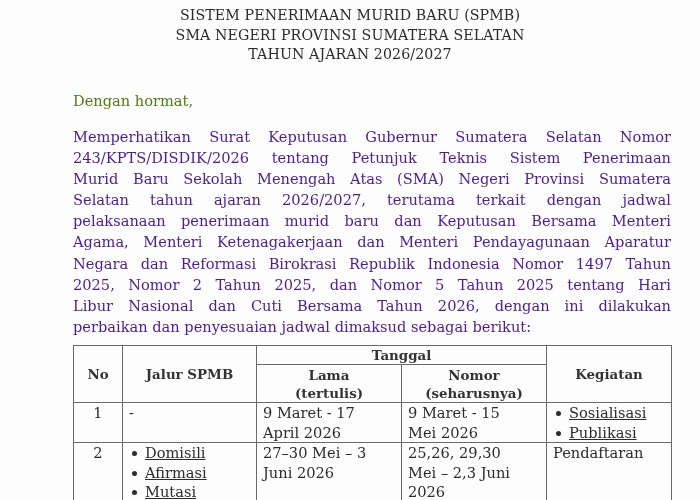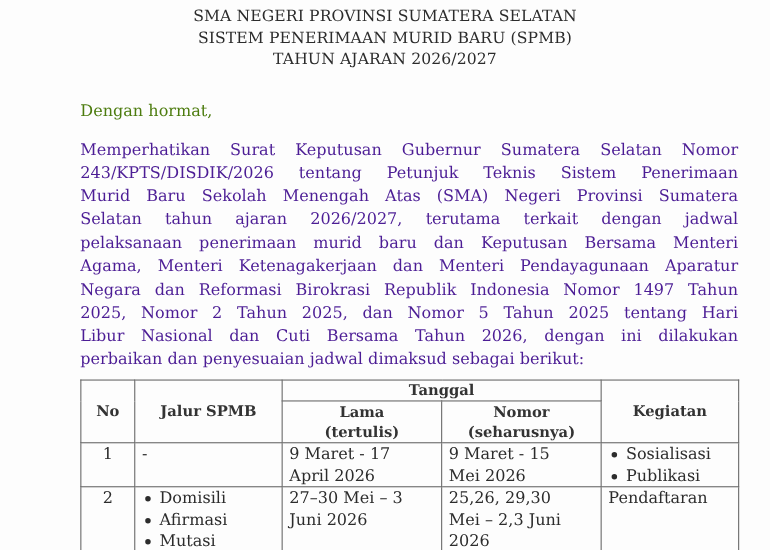--- a/index.html
+++ b/index.html
@@ -98,41 +98,42 @@
 
     ul.bullets {
       list-style: none;
       margin: 0;
       padding: 0;
     }
     ul.bullets li {
       position: relative;
       padding-left: 16px;
       white-space: nowrap;
+      text-decoration: underline;
     }
     ul.bullets li::before {
       content: "";
       position: absolute;
       left: 3px;
       top: 8px;
       width: 5px;
       height: 5px;
       border-radius: 50%;
       background: #2c2c2c;
     }
     .cell-text { white-space: pre-line; }
   </style>
 </head>
 <body>
 
 <div class="page">
 
   <div class="title-block">
+    <span class="title-line">SISTEM PENERIMAAN MURID BARU (SPMB)</span>
     <span class="title-line">SMA NEGERI PROVINSI SUMATERA SELATAN</span>
-    <span class="title-line">SISTEM PENERIMAAN MURID BARU (SPMB)</span>
     <span class="title-line">TAHUN AJARAN 2026/2027</span>
   </div>
 
   <div class="greeting">Dengan hormat,</div>
 
   <div class="body-para">
     <span class="body-line">Memperhatikan Surat Keputusan Gubernur Sumatera Selatan Nomor</span>
     <span class="body-line">243/KPTS/DISDIK/2026 tentang Petunjuk Teknis Sistem Penerimaan</span>
     <span class="body-line">Murid Baru Sekolah Menengah Atas (SMA) Negeri Provinsi Sumatera</span>
     <span class="body-line">Selatan tahun ajaran 2026/2027, terutama terkait dengan jadwal</span>

